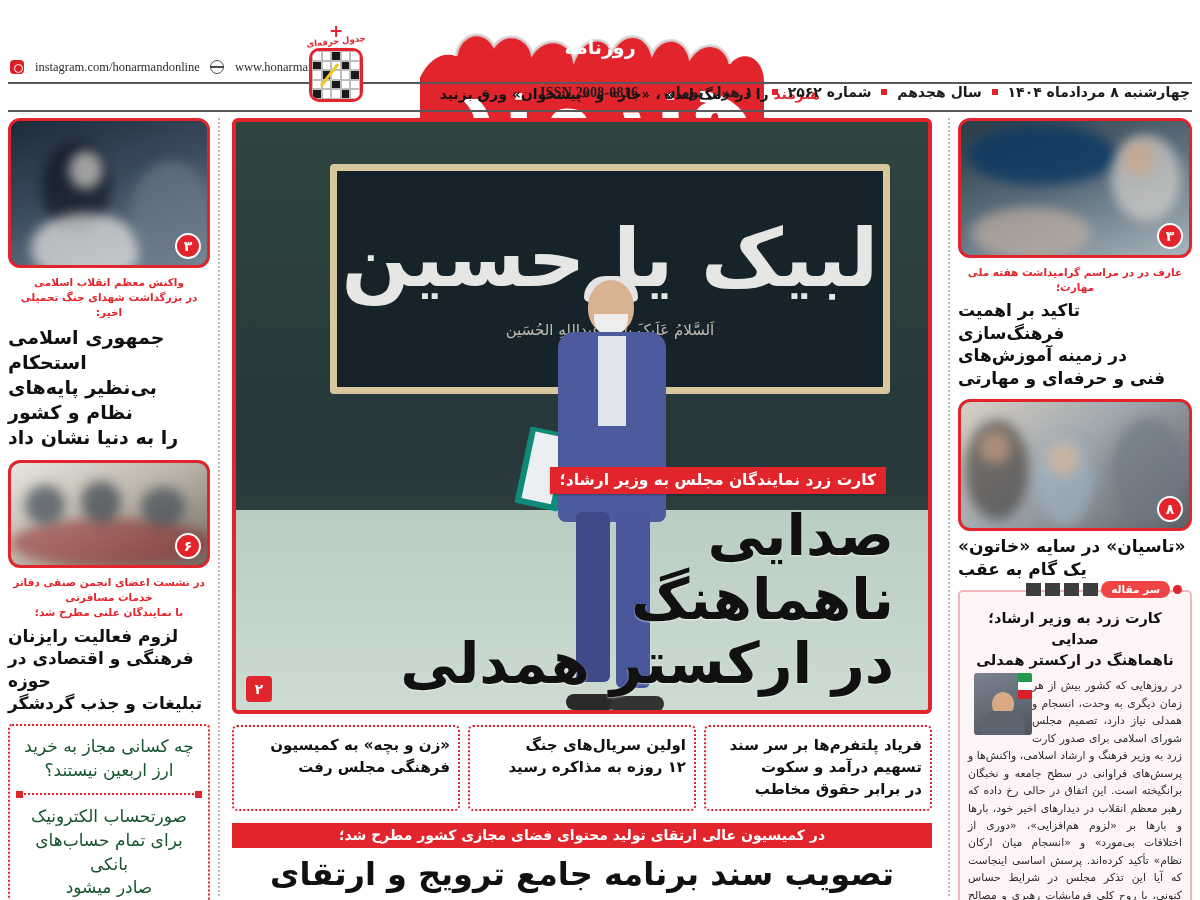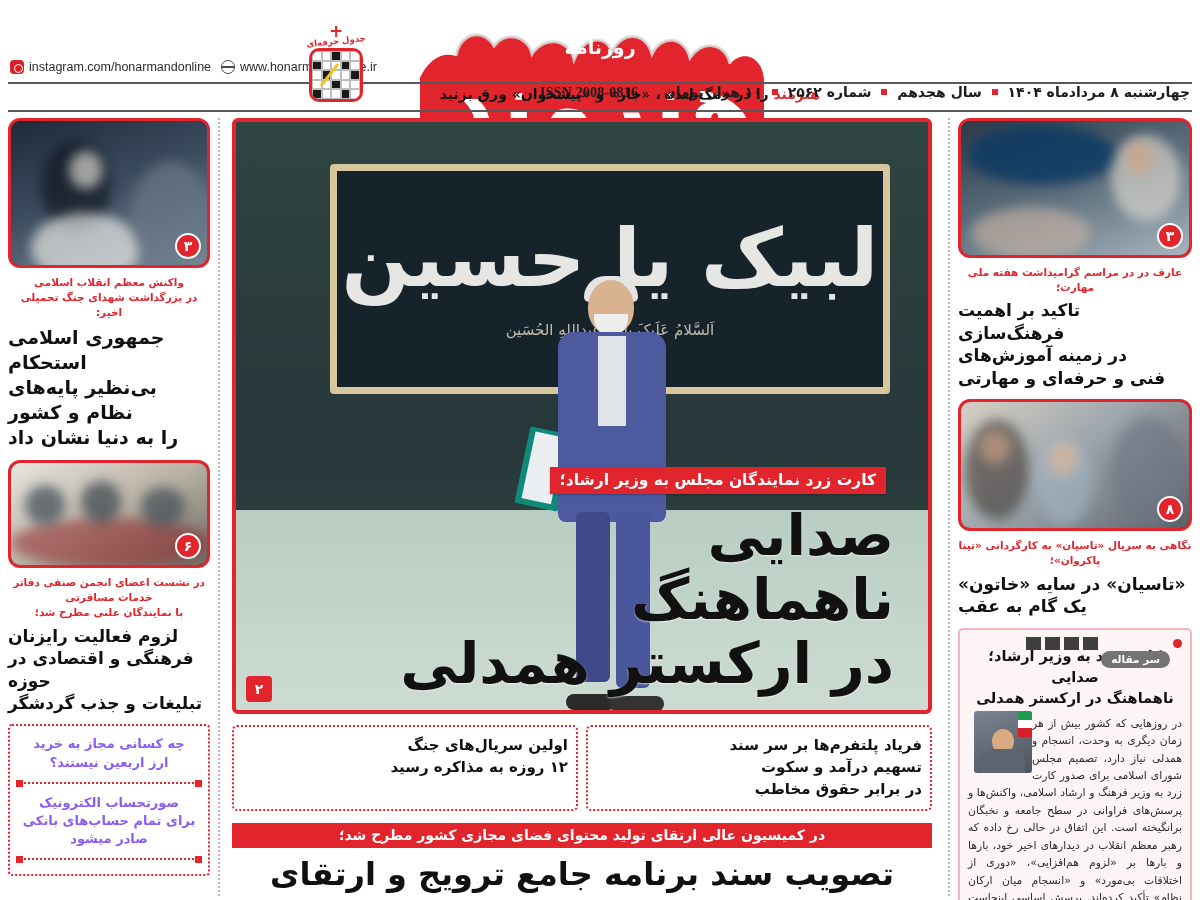--- a/index.html
+++ b/index.html
@@ -25,23 +25,23 @@
   }
   .topbar-line {
     position: absolute; left: 8px; top: 82px;
     width: 1184px; height: 2px; background: #58585a;
   }
   .topbar-line2 {
     position: absolute; left: 8px; top: 110px;
     width: 1184px; height: 2px; background: #58585a;
   }
   .social {
-    display: flex; align-items: center; gap: 5px;
+    display: flex; align-items: center; gap: 11px;
     margin-left: 10px; font-size: 12.5px; color: #2c2c2c;
-    font-family: Liberation Sans, sans-serif;
+    font-family: Liberation Serif, serif;
   }
   .ig-icon {
     width: 14px; height: 14px; border-radius: 4px;
     background: #d7202a; position: relative; display:inline-block;
   }
   .ig-icon::after {
     content:""; position:absolute; left:3.5px; top:3.5px;
     width:7px; height:7px; border:1.4px solid #fff; border-radius:50%;
   }
   .web-icon {
@@ -153,21 +153,21 @@
   .dot-sep {
     height: 0; border-top: 2px dotted #e2252c;
     margin: 7px 10px; position: relative;
   }
   .dot-sep::before, .dot-sep::after {
     content:""; position:absolute; top:-4px; width:7px; height:7px; background:#e2252c;
   }
   .dot-sep::before { right: -8px; }
   .dot-sep::after { left: -8px; }
   .teaser {
-    font-size: 13px; font-weight: bold; color:#8b5cf6;
+    font-size: 17px; font-weight: normal; color:#14532d;
     text-align: center; line-height: 1.4; padding: 3px 5px;
   }
 
   
   .vdiv {
     position: absolute; top: 118px; width: 2px; height: 778px;
     border-right: 2px dotted #b9b9b9;
   }
   .vdiv.l { left: 218px; }
   .vdiv.r { left: 948px; }
@@ -237,22 +237,22 @@
 
   .edit-box {
     margin-top: 10px; border: 2px solid #f0b8bc; border-radius: 5px;
     background: #fdf4f5; padding: 8px 8px 9px; position: relative;
   }
   .sar-tab {
     position: absolute; right: 8px; top: -11px;
     display: flex; align-items: center; gap: 3px; direction: rtl;
   }
   .sar-pill {
-    background: #737373; color:#fff; font-size: 10.5px; font-weight:bold;
-    padding: 2px 10px 3px; border-radius: 9px; margin-top: 32px;
+    background: #ef4444; color:#fff; font-size: 10.5px; font-weight:bold;
+    padding: 2px 10px 3px; border-radius: 9px;
   }
   .sar-dot { width: 9px; height:9px; border-radius:50%; background:#e2252c; }
   .sar-blocks { display:flex; gap: 4px; }
   .sar-blocks b { width: 15px; height: 13px; background:#3e3e3e; display:block; }
   .edit-title {
     margin-top: 8px; text-align: center; font-size: 14.5px;
     font-weight: bold; color: #111; line-height: 1.45;
   }
   .edit-body {
     margin-top: 6px; font-size: 10.8px; line-height: 1.62;
@@ -504,20 +504,24 @@
     <div class="teaser-row">
       <div class="teaser-card">
         <span class="ln">فریاد پلتفرم‌ها بر سر سند</span>
         <span class="ln">تسهیم درآمد و سکوت</span>
         <span class="ln">در برابر حقوق مخاطب</span>
       </div>
       <div class="teaser-card">
         <span class="ln">اولین سریال‌های جنگ</span>
         <span class="ln">۱۲ روزه به مذاکره رسید</span>
       </div>
+      <div class="teaser-card">
+        <span class="ln">«زن و بچه» به کمیسیون</span>
+        <span class="ln">فرهنگی مجلس رفت</span>
+      </div>
     </div>
 
     <div class="bottom-banner">در کمیسیون عالی ارتقای تولید محتوای فضای مجازی کشور مطرح شد؛</div>
     <div class="bottom-head">تصویب سند برنامه جامع ترویج و ارتقای سواد فضای مجازی</div>
   </div>
 
   <div class="col-right">
 
     <div class="rphoto">
       <div class="ph-fill g4"></div>
@@ -536,21 +540,20 @@
 
     <div class="rphoto p2" style="margin-top:10px;">
       <div class="ph-fill g5"></div>
       <div class="blob" style="left:4px;top:18px;width:64px;height:100px;background:#45403c;"></div>
       <div class="blob" style="left:18px;top:28px;width:32px;height:34px;background:#caa183;"></div>
       <div class="blob" style="left:76px;top:34px;width:56px;height:90px;background:#9fb3c4;"></div>
       <div class="blob" style="left:86px;top:40px;width:32px;height:34px;background:#e0b795;"></div>
       <div class="blob" style="left:150px;top:16px;width:76px;height:108px;background:#6d7884;"></div>
       <div class="badge" style="right:6px;bottom:6px;">۸</div>
     </div>
-    <div class="kicker">نگاهی به سریال «تاسیان» به کارگردانی «تینا پاکروان»؛</div>
     <div class="headline h-md">
       <div>«تاسیان» در سایه «خاتون»</div>
       <div>یک گام به عقب</div>
     </div>
 
     <div class="edit-box">
       <div class="sar-tab">
         <span class="sar-dot"></span>
         <span class="sar-pill">سر مقاله</span>
         <span class="sar-blocks">

